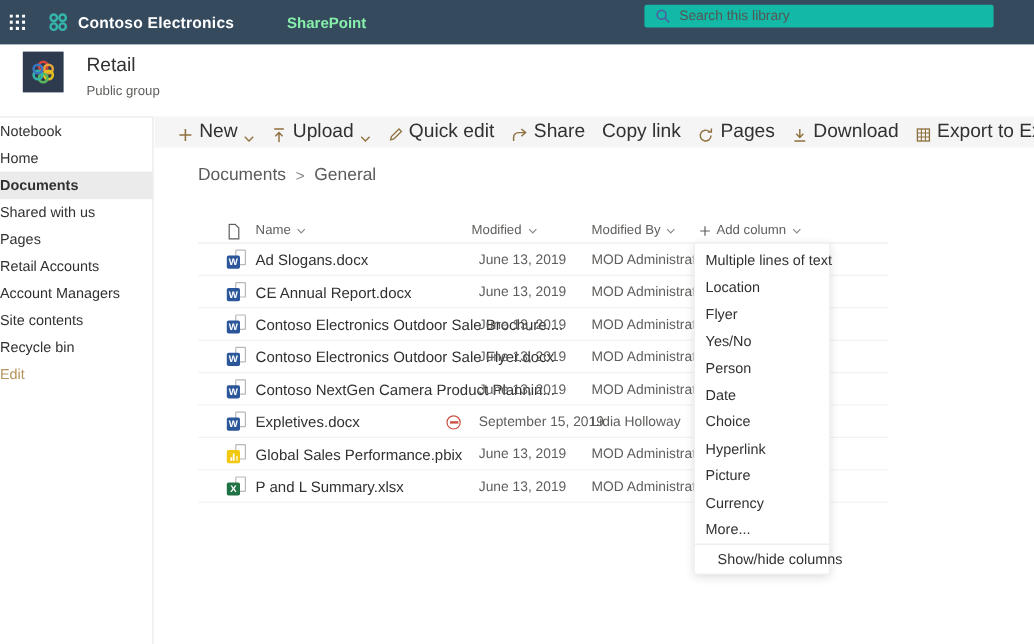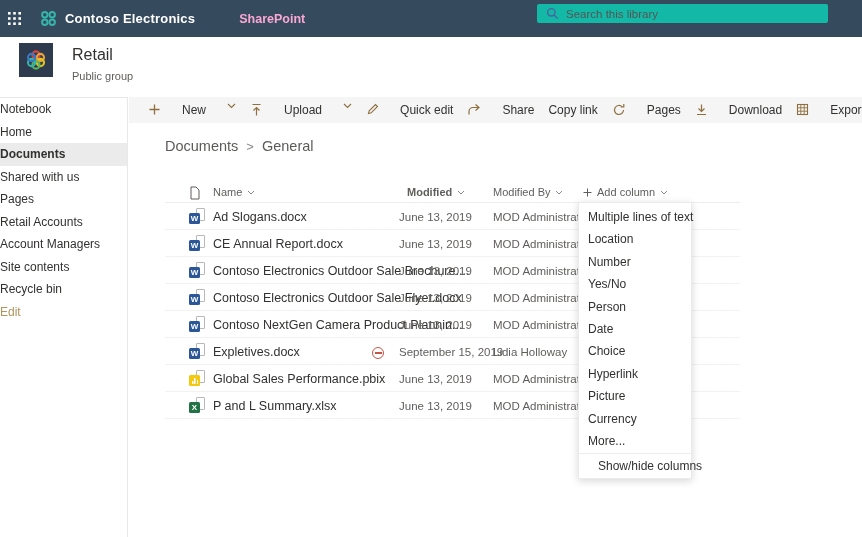--- a/index.html
+++ b/index.html
@@ -5,21 +5,21 @@
   * { margin:0; padding:0; box-sizing:border-box; }
   html,body { width:862px; height:537px; overflow:hidden; background:#fff;
     font-family:"Liberation Sans", sans-serif; position:relative; }
 
   
   .suite-bar { position:absolute; top:0; left:0; width:862px; height:37px;
     background:#364a5e; display:flex; align-items:center; z-index:10; }
   .waffle { width:28px; height:27px; display:flex; align-items:center; justify-content:center; cursor:pointer; }
   .brand-logo { margin-left:12px; display:flex; align-items:center; }
   .brand-name { color:#fff; font-size:13px; font-weight:700; margin-left:8px; letter-spacing:.2px; cursor:pointer; }
-  .app-name { color:#f9a8d4; font-size:12.5px; font-weight:700; margin-left:44px; cursor:pointer; }
+  .app-name { color:#86efac; font-size:12.5px; font-weight:700; margin-left:44px; cursor:pointer; }
   .search-box { position:absolute; left:537px; top:4px; width:291px; height:19px;
     background:#14b8a6; border-radius:2px; display:flex; align-items:center; padding-left:9px; }
   .search-input { border:none; background:transparent; outline:none; font-size:11.5px;
     color:#333; margin-left:7px; width:240px; font-family:"Liberation Sans",sans-serif; }
   .search-input::placeholder { color:#555; opacity:1; }
 
   
   .site-logo { position:absolute; left:19px; top:43px; width:34px; height:34px;
     background:#2e3b4e; display:flex; align-items:center; justify-content:center; }
   .site-title { position:absolute; left:72px; top:45px; font-size:16px; color:#323130; line-height:20px; }
@@ -29,38 +29,38 @@
   .sidebar { position:absolute; top:97px; left:0; width:128px; height:440px;
     border-top:1px solid #e8e8e8; border-right:1px solid #e9e8e7; background:#fff; }
   .side-item { height:22.5px; line-height:22.5px; font-size:12px;
     color:#323130; cursor:pointer; white-space:nowrap; }
   .side-item.selected { background:#ebebeb; font-weight:700; }
   .side-item.accent { color:#b3935c; }
 
   
   .toolbar { position:absolute; left:129px; top:97px; width:733px; height:26px;
     background:#f5f5f5; display:flex; align-items:center; padding-left:19px; gap:14px; }
-  .tb-btn { display:flex; align-items:flex-start; gap:21px; background:none; border:none;
-    font-family:"Liberation Sans",sans-serif; font-size:12px; color:#323130; cursor:pointer; white-space:nowrap; }
+  .tb-btn { display:flex; align-items:flex-end; gap:5px; background:none; border:none;
+    font-family:"Liberation Sans",sans-serif; font-size:16px; color:#323130; cursor:pointer; white-space:nowrap; }
   .tb-ic { flex:none; }
   .overflow-btn { font-size:13px; color:#444; letter-spacing:1px; background:none; border:none; cursor:pointer; margin-left:4px; }
 
   
   .breadcrumb { position:absolute; left:165px; top:138px; font-size:14.5px; color:#5d5b59;
     display:flex; gap:8px; align-items:center; }
   .crumb { cursor:pointer; }
   .crumb-sep { color:#8a8886; font-size:13px; }
 
   
   .list-header { position:absolute; top:184px; left:0; width:715px; height:18px;
     font-size:11px; color:#605e5c; }
   .list-header .hcell { position:absolute; top:2px; display:flex; align-items:center; gap:5px; cursor:pointer; }
   .hc-icon { left:189px; }
   .hc-name { left:213px; }
-  .hc-modified { left:407px;font-weight:bold; }
+  .hc-modified { left:393px; }
   .hc-by { left:493px; }
   .hc-add { left:583px; }
   .header-line { position:absolute; top:202px; left:165px; width:575px; height:1px; background:#ededed; }
 
   
   .rows { position:absolute; top:203px; left:0; width:862px; }
   .row { position:relative; height:27px; cursor:pointer; }
   .row::after { content:""; position:absolute; left:165px; width:575px; bottom:0; height:1px; background:#f3f2f1; }
   .cell-icon { position:absolute; left:189px; top:5px; }
   .cell-name { position:absolute; left:213px; top:7px; font-size:12.5px; color:#323130; white-space:nowrap; }
@@ -333,21 +333,21 @@
     <span class="cell-name">P and L Summary.xlsx</span>
     
     <span class="cell-modified">June 13, 2019</span>
     <span class="cell-by">MOD Administrator</span>
   </div>
 </div>
 
 <div class="add-menu">
   <div class="menu-item">Multiple lines of text</div>
   <div class="menu-item">Location</div>
-  <div class="menu-item">Number</div>
+  <div class="menu-item">Flyer</div>
   <div class="menu-item">Yes/No</div>
   <div class="menu-item">Person</div>
   <div class="menu-item">Date</div>
   <div class="menu-item">Choice</div>
   <div class="menu-item">Hyperlink</div>
   <div class="menu-item">Picture</div>
   <div class="menu-item">Currency</div>
   <div class="menu-item">More...</div>
   <div class="menu-divider"></div>
   <div class="menu-footer">Show/hide columns</div>

